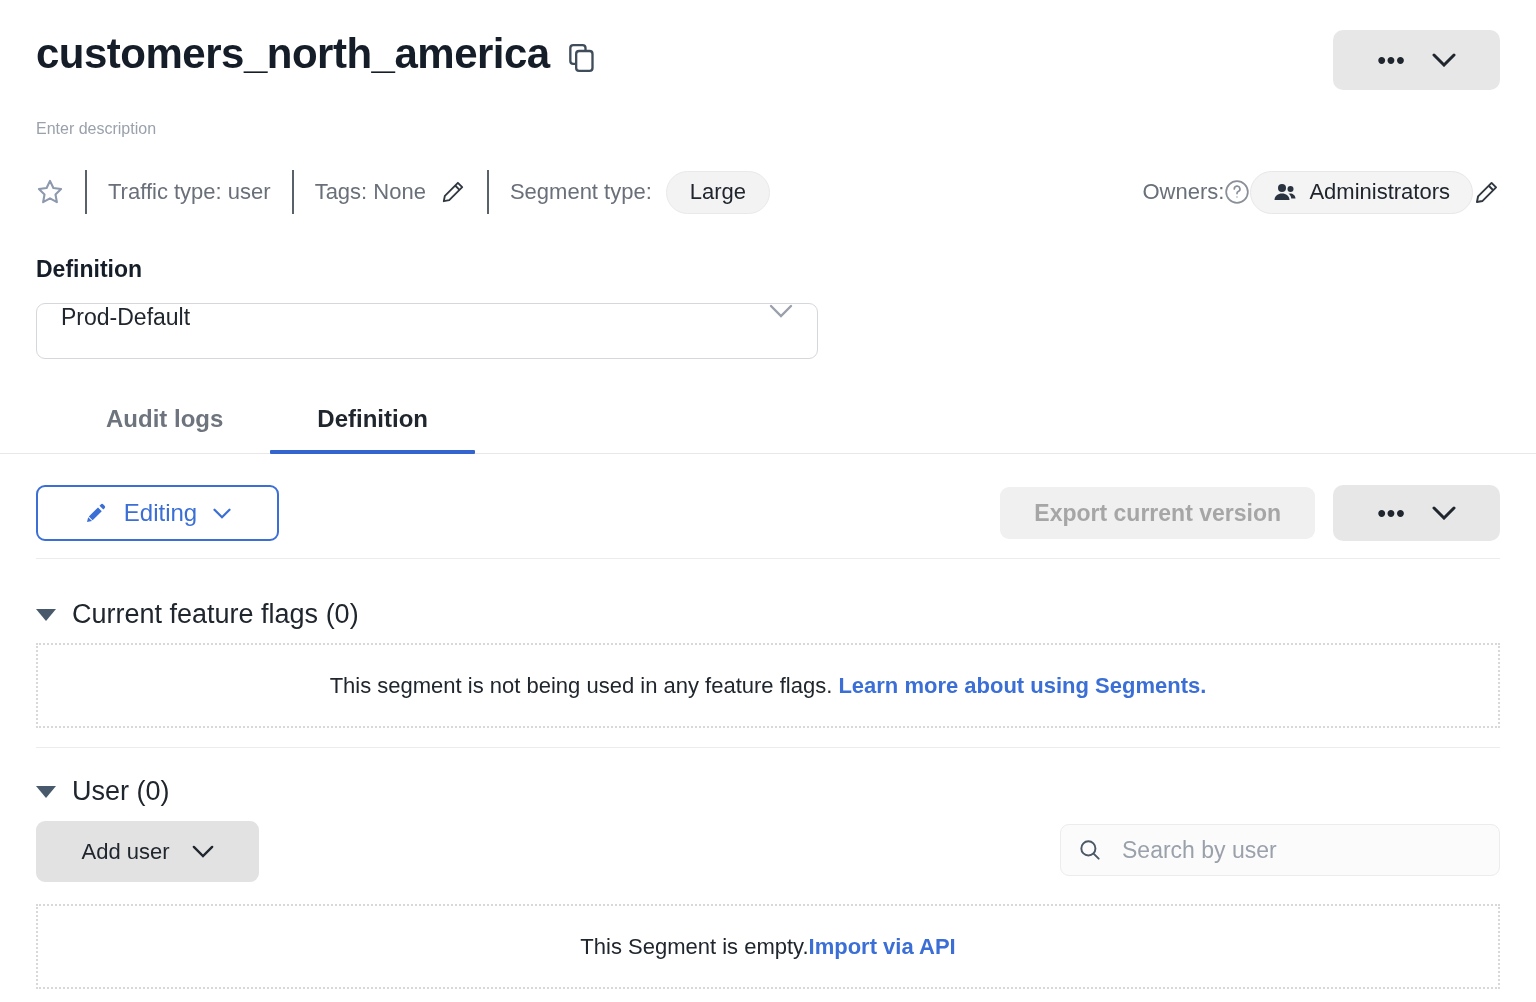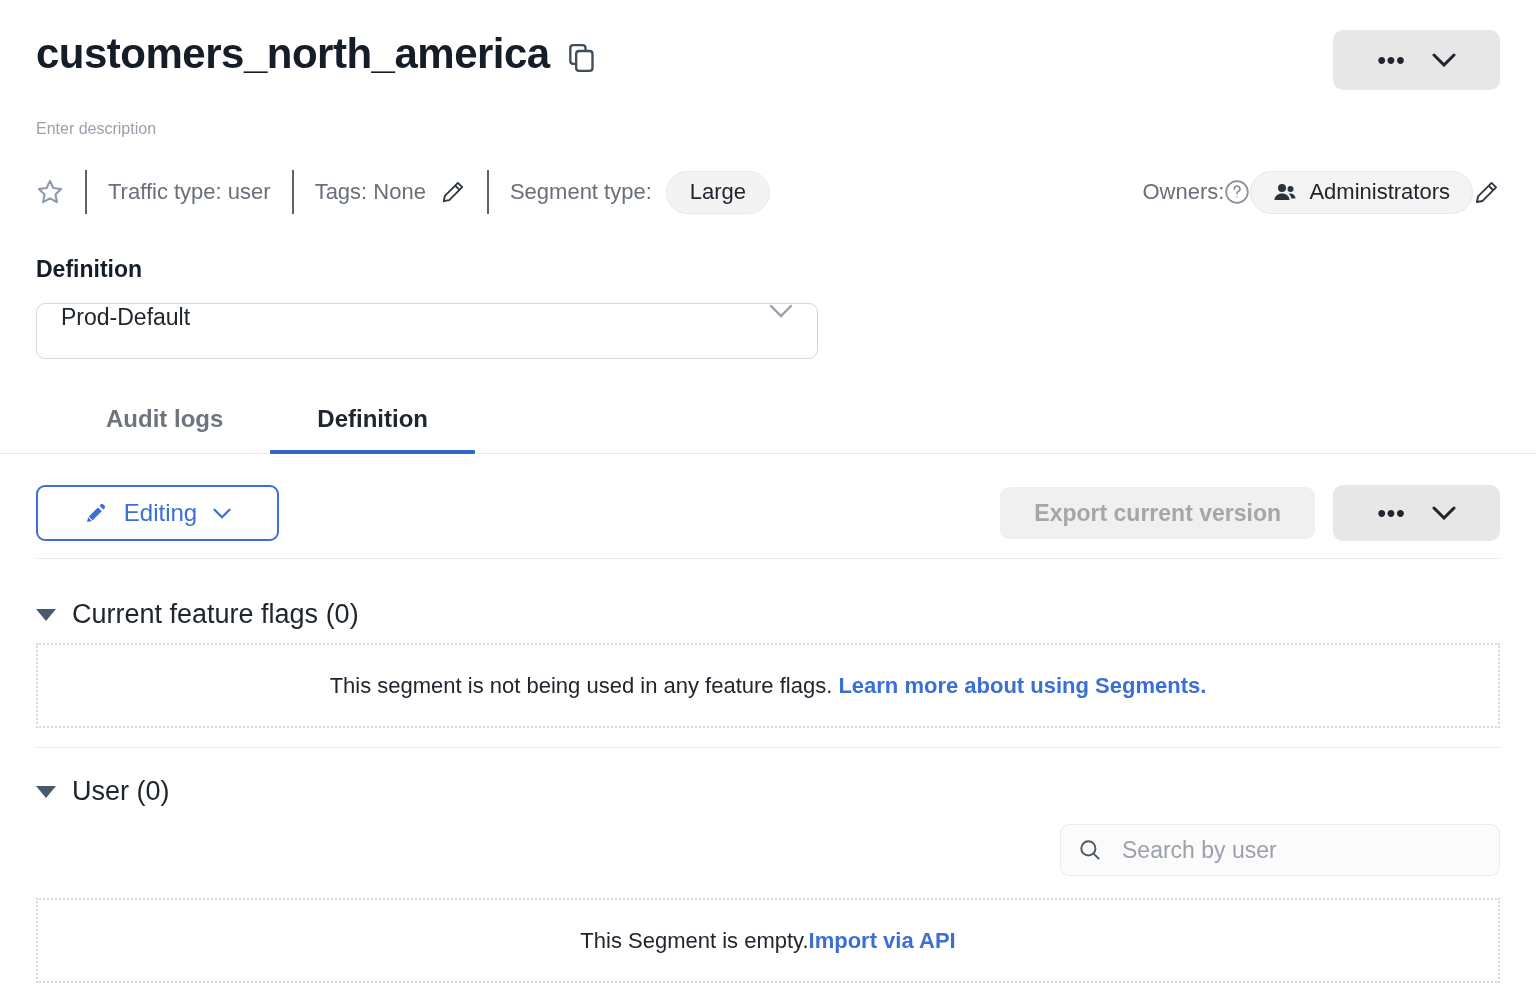--- a/index.html
+++ b/index.html
@@ -249,20 +249,26 @@
   </div>
 
   <div class="hr" style="margin-top:19px;"></div>
 
   <div class="section-heading" style="margin-top:28px;">
     <span class="tri-down"></span>
     <span class="section-title">User (0)</span>
   </div>
 
   <div class="user-controls">
+    <button class="add-user-btn">
+      <span>Add user</span>
+      <svg width="22" height="13" viewBox="0 0 24 14" fill="none" stroke="#20262e" stroke-width="2.6" stroke-linecap="round">
+          <path d="M2 2 L12 12 L22 2"></path>
+        </svg>
+    </button>
     <div class="search-wrap">
       <svg width="26" height="26" viewBox="0 0 24 24" fill="none" stroke="#4c5866" stroke-width="1.8" stroke-linecap="round">
         <circle cx="10.5" cy="10.5" r="6.5"></circle>
         <path d="M15.3 15.3 L20 20"></path>
       </svg>
       <input class="search-input" type="text" placeholder="Search by user" style="">
     </div>
   </div>
 
   <div class="dotted-box" style="margin-top:22px;">

